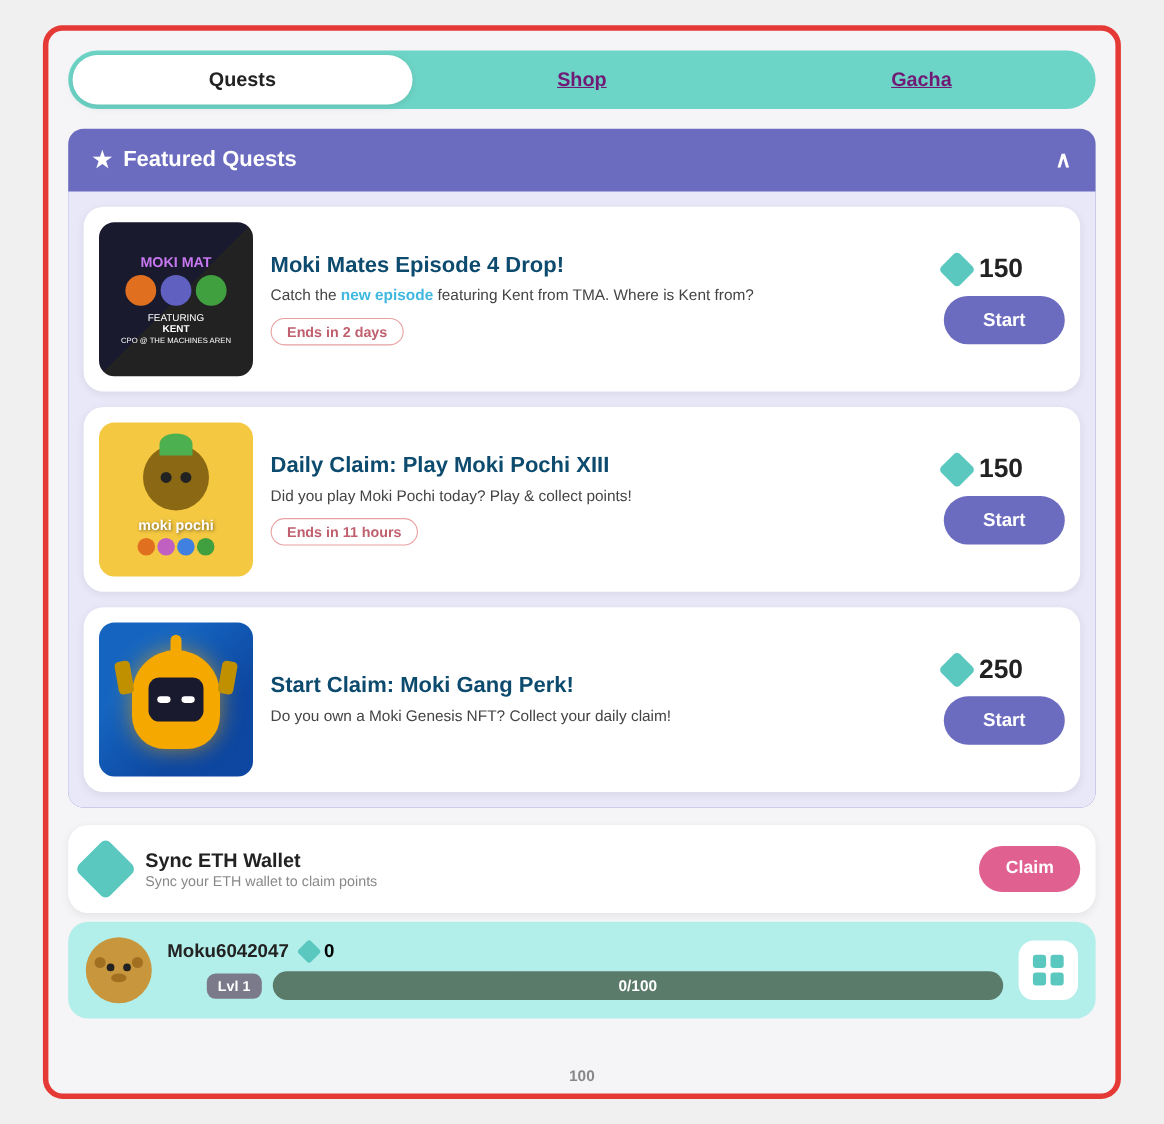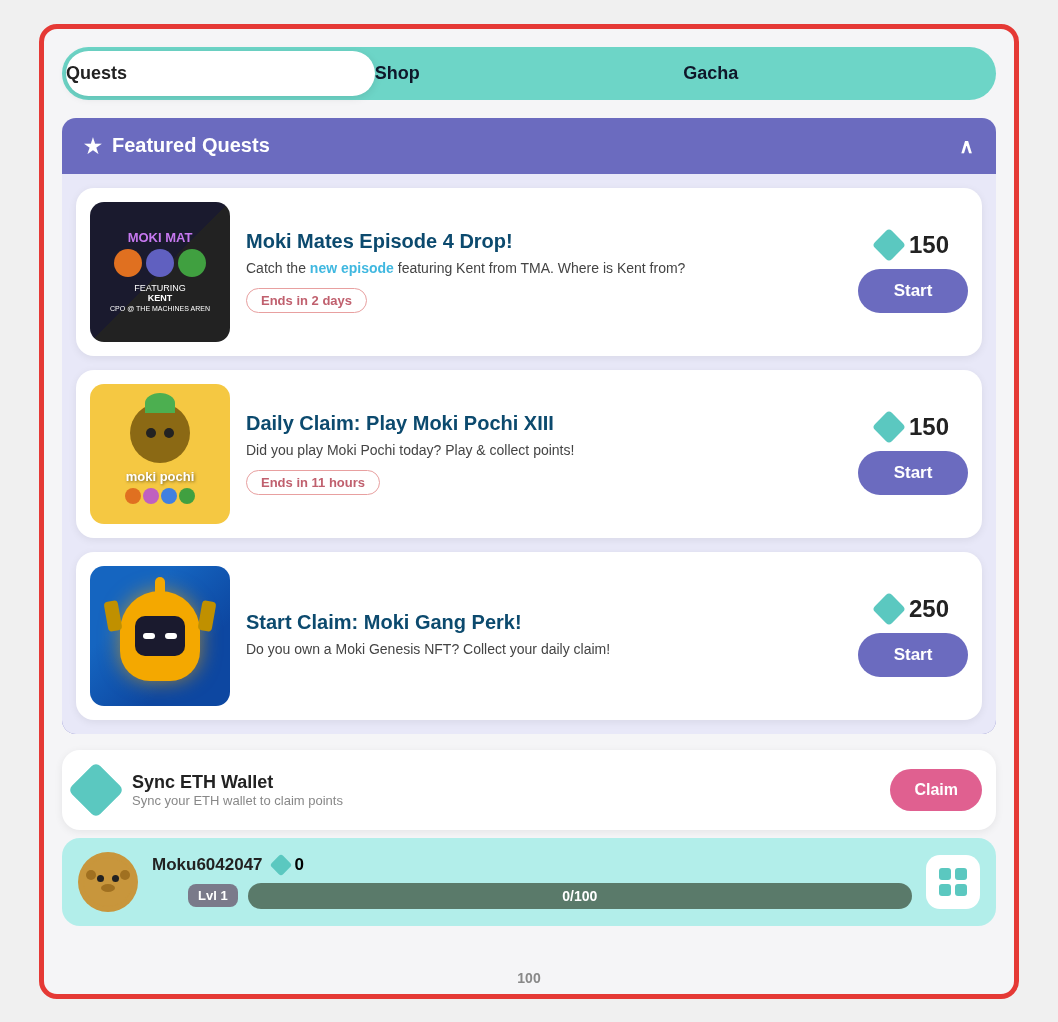--- a/index.html
+++ b/index.html
@@ -28,36 +28,38 @@
       gap: 0;
       margin-bottom: 18px;
       background: #6dd5c7;
       border-radius: 40px;
       padding: 4px;
       width: 100%;
     }
 
     .tab-item {
       flex: 1;
+      text-align: center;
       padding: 12px 0;
       border-radius: 36px;
       font-size: 18px;
       font-weight: 700;
       cursor: pointer;
     }
 
     .tab-item.active {
       background: #fff;
       color: #222;
       box-shadow: 0 2px 8px rgba(0,0,0,0.1);
     }
 
     .tab-item:not(.active) {
-      color: #0f172a;
+      color: #701a75;
       background: transparent;
+      text-decoration: underline;
     }
 
     
     .featured-section {
       background: #6b6bbf;
       border-radius: 14px;
       margin-bottom: 16px;
       overflow: visible;
     }
 
@@ -279,21 +281,21 @@
       font-size: 13px;
       font-weight: 600;
       width: fit-content;
       margin-top: 4px;
     }
 
     
     .quest-actions {
       display: flex;
       flex-direction: column;
-      align-items: center;
+      align-items: flex-start;
       gap: 10px;
       min-width: 110px;
     }
 
     .quest-points {
       display: flex;
       align-items: center;
       gap: 8px;
       font-size: 24px;
       font-weight: 800;

